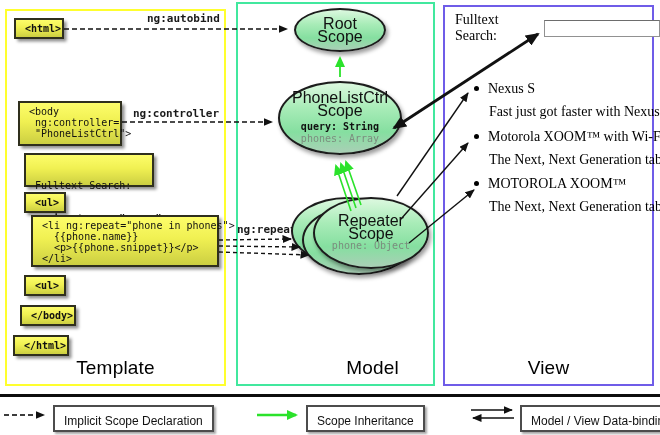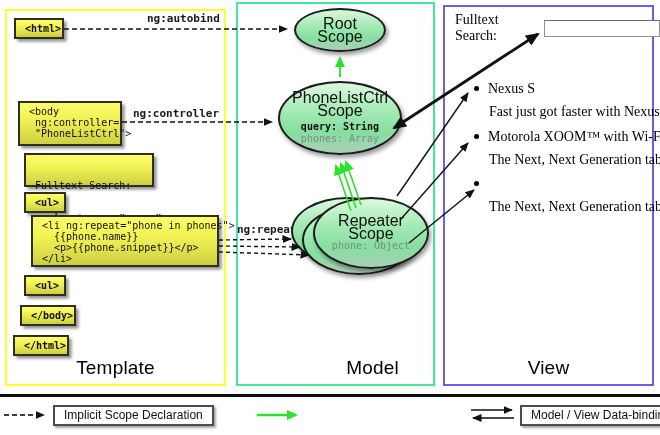--- a/index.html
+++ b/index.html
@@ -72,21 +72,21 @@
   .vi-t3{left:474px;top:176px;}
   .vi-s3{left:489px;top:199px;}
 
   
   .overlay{position:absolute;left:0;top:0;pointer-events:none;}
 
   
   .sep{left:0;top:394px;width:660px;height:3px;background:#0d0d0d;}
   .legendbox{position:absolute;box-sizing:border-box;background:#fff;
     border:2px solid #4c4c4c;box-shadow:1.5px 1.5px 2px rgba(0,0,0,.35);
-    font-size:12px;color:#111;padding:1px 9px 2px 9px;white-space:nowrap;text-align:center;}
+    font-size:12px;color:#111;padding:7px 9px 2px 9px;white-space:nowrap;text-align:center;}
   .lb-1{left:53px;top:405px;}
   .lb-2{left:306px;top:405px;}
   .lb-3{left:520px;top:405px;}
   .lg-a1{left:3px;top:409px;}
   .lg-a2{left:256px;top:408px;}
   .lg-a3{left:468px;top:402px;}
 </style>
 </head>
 <body>
 
@@ -136,21 +136,21 @@
   </div>
 
   <div class="abs search-row">
     <span class="serif">Fulltext Search:</span>
     <input class="search-input" type="text" style="">
   </div>
   <div class="vitem serif vi-t1"><span class="bullet"></span><span>Nexus S</span></div>
   <div class="vitem serif vi-s1">Fast just got faster with Nexus S.</div>
   <div class="vitem serif vi-t2"><span class="bullet"></span><span>Motorola XOOM™ with Wi-Fi</span></div>
   <div class="vitem serif vi-s2">The Next, Next Generation tablet.</div>
-  <div class="vitem serif vi-t3"><span class="bullet"></span></div>
+  <div class="vitem serif vi-t3"><span class="bullet"></span><span>MOTOROLA XOOM™</span></div>
   <div class="vitem serif vi-s3">The Next, Next Generation tablet.</div>
 
   <div class="col-label lbl-template">Template</div>
   <div class="col-label lbl-model">Model</div>
   <div class="col-label lbl-view">View</div>
 
   <svg class="overlay" width="660" height="435">
     <defs>
       <marker id="ahB" markerUnits="userSpaceOnUse" markerWidth="10" markerHeight="8" refX="8.5" refY="4" orient="auto">
         <path d="M0,0 L9.5,4 L0,8 z" fill="#111"></path>
@@ -186,20 +186,21 @@
   <div class="abs sep"></div>
 
   <svg class="abs lg-a1" width="50" height="12">
     <line x1="1" y1="6" x2="41" y2="6" stroke="#3d3d3d" stroke-width="1.8" stroke-dasharray="5,3" marker-end="url(#ahB)"></line>
   </svg>
   <div class="legendbox lb-1">Implicit Scope Declaration</div>
 
   <svg class="abs lg-a2" width="50" height="14">
     <line x1="1" y1="7" x2="40" y2="7" stroke="#2be22b" stroke-width="2.4" marker-end="url(#ahG)"></line>
   </svg>
+  <div class="legendbox lb-2">Scope Inheritance</div>
 
   <svg class="abs lg-a3" width="52" height="24">
     <line x1="3" y1="8" x2="44" y2="8" stroke="#111" stroke-width="1.6" marker-end="url(#ahB)"></line>
     <line x1="46" y1="16" x2="5" y2="16" stroke="#111" stroke-width="1.6" marker-end="url(#ahB)"></line>
   </svg>
   <div class="legendbox lb-3">Model / View Data-binding</div>
 
 </div>
 
 </body></html>

